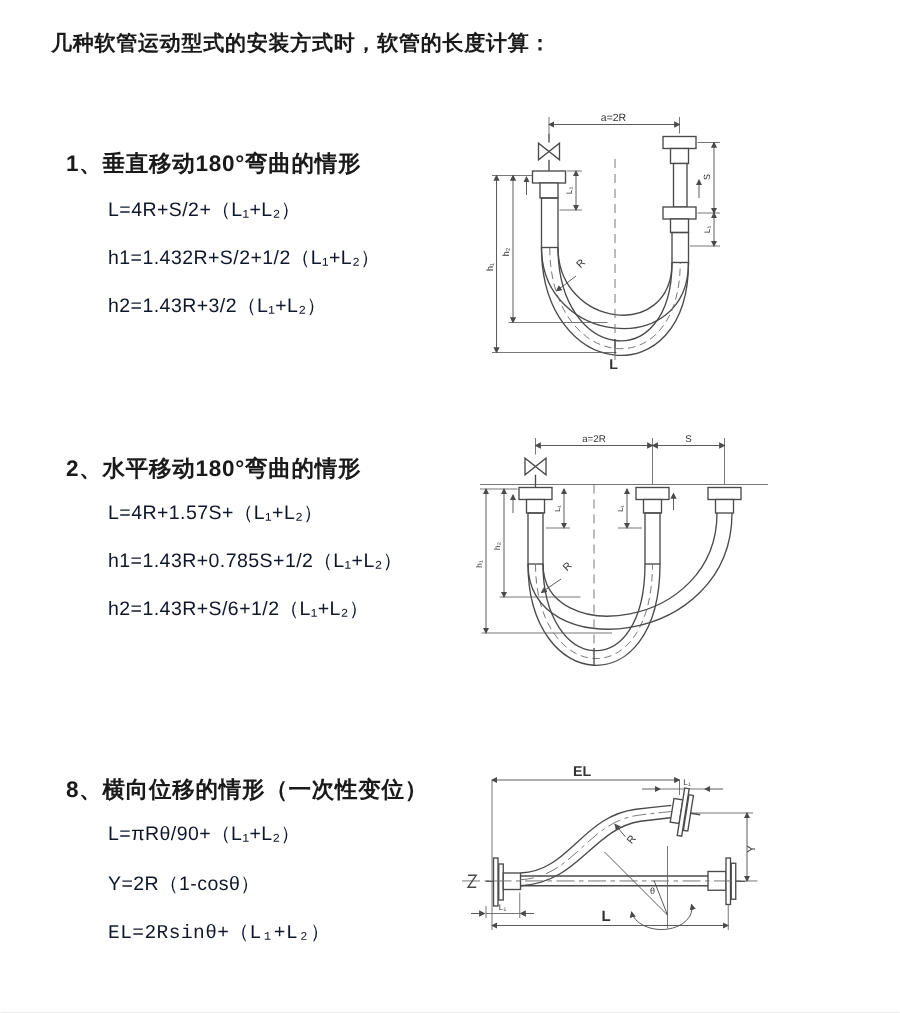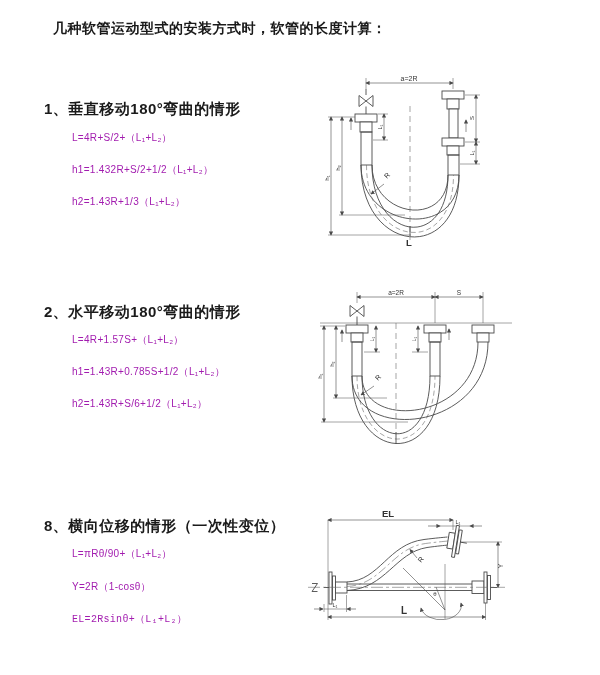--- a/index.html
+++ b/index.html
@@ -1,41 +1,41 @@
 <!DOCTYPE html>
 <html><head>
 <meta charset="utf-8">
 <style>
   html,body{margin:0;padding:0;background:#e8e8e8;}
   .page{position:relative;width:600px;height:675px;background:#ffffff;
         font-family:"Liberation Sans","DejaVu Sans",sans-serif;color:#1a1a1a;overflow:hidden;
         box-shadow:0 0 4px rgba(0,0,0,.2);}
-  .title{position:absolute;left:53px;top:20px;font-size:14px;font-weight:bold;letter-spacing:.5px;}
+  .title{position:absolute;left:34px;top:20px;font-size:14px;font-weight:bold;letter-spacing:.5px;}
   .sec-heading{position:absolute;font-size:15px;font-weight:bold;letter-spacing:.5px;white-space:nowrap;}
-  .formula{position:absolute;left:72px;font-size:10px;letter-spacing:.3px;white-space:nowrap;color:#a21caf;}
+  .formula{position:absolute;left:72px;font-size:13px;letter-spacing:.3px;white-space:nowrap;color:#0f172a;}
   .diagram{position:absolute;}
   svg{display:block;}
   svg text{fill:#333;font-family:"Liberation Sans","DejaVu Sans",sans-serif;}
   .dwg{stroke:#4a4a4a;fill:none;stroke-width:.9;}
   .dim{stroke:#4a4a4a;fill:none;stroke-width:.6;}
   .ext{stroke:#5a5a5a;fill:none;stroke-width:.55;}
   .cl{stroke:#6a6a6a;fill:none;stroke-width:.6;}
   .fit{stroke:#4a4a4a;fill:#ffffff;stroke-width:.9;}
 </style>
 </head>
 <body>
 
 <div class="page">
 
   <div class="title">几种软管运动型式的安装方式时，软管的长度计算：</div>
 
   <div class="sec-heading" style="left:44px;top:100px;">1、垂直移动180°弯曲的情形</div>
   <div class="formula" style="top:131px;">L=4R+S/2+（L₁+L₂）</div>
   <div class="formula" style="top:163px;">h1=1.432R+S/2+1/2（L₁+L₂）</div>
-  <div class="formula" style="top:195px;">h2=1.43R+1/3（L₁+L₂）</div>
+  <div class="formula" style="top:195px;">h2=1.43R+3/2（L₁+L₂）</div>
 
   <div class="diagram" style="left:310px;top:68px;">
     <svg width="285" height="196" viewBox="0 0 285 196">
       <defs>
         <marker id="arrA" viewBox="0 0 10 10" refX="8.5" refY="5" markerWidth="7" markerHeight="7" orient="auto-start-reverse">
           <path d="M0,0 L10,5 L0,10 Z" fill="#4a4a4a"></path>
         </marker>
         <pattern id="braidA" width="3.5" height="3.5" patternUnits="userSpaceOnUse">
           <path d="M0,3.5 L3.5,0 M0,0 L3.5,3.5" stroke="#8d8d8d" stroke-width="0.5"></path>
         </pattern>

